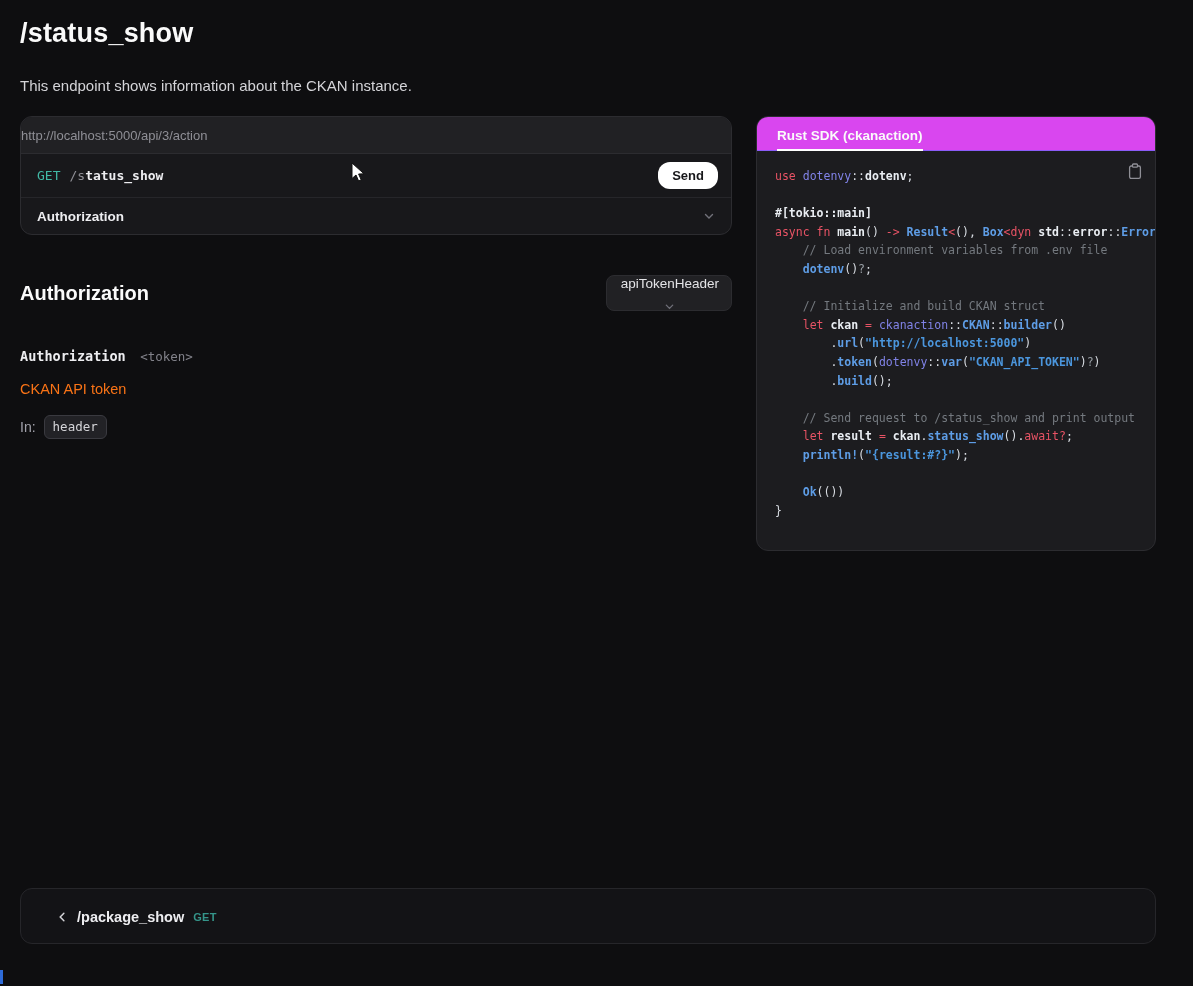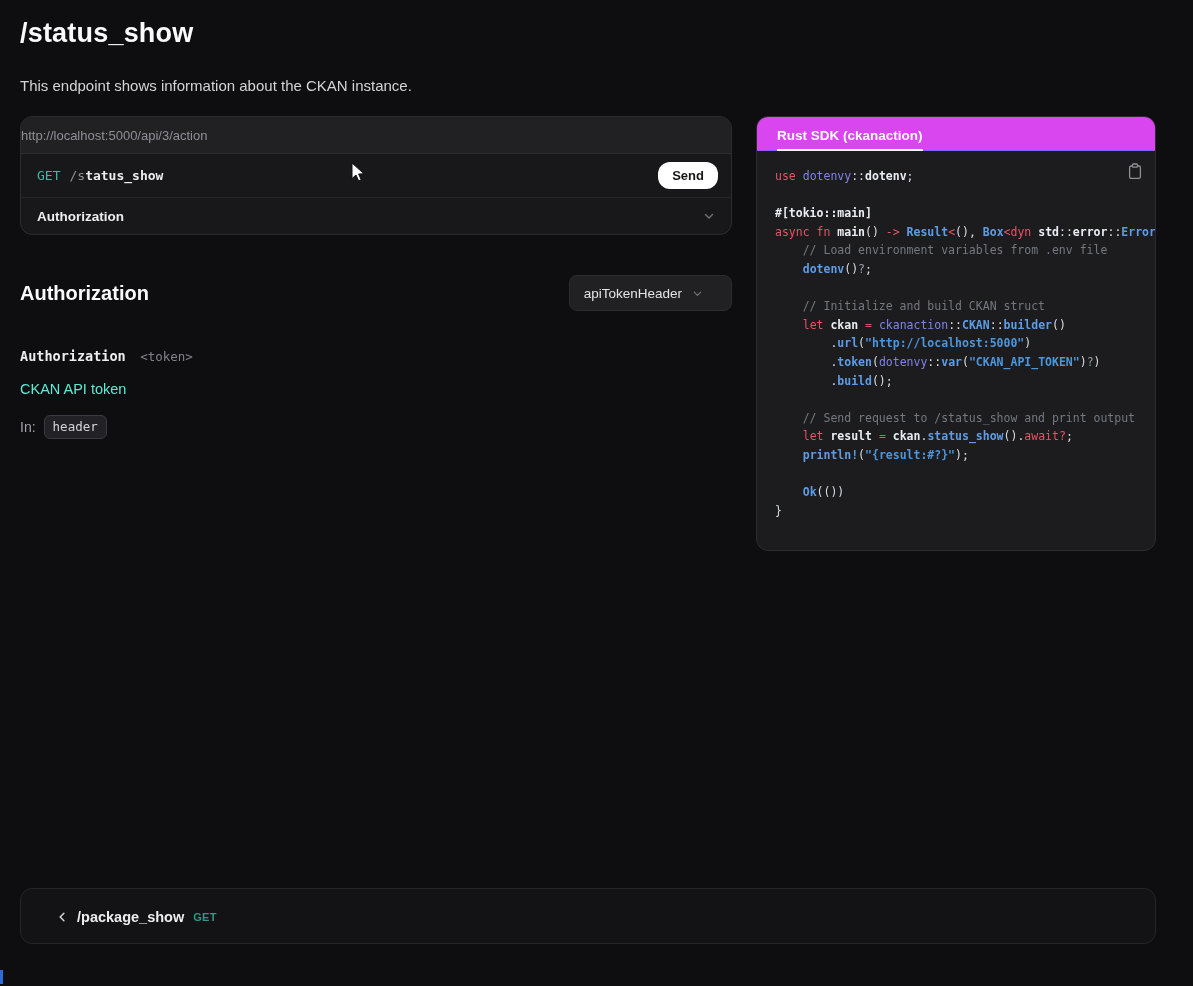--- a/index.html
+++ b/index.html
@@ -29,26 +29,26 @@
   .send-btn { margin-left:auto; background:#ffffff; color:#17171a; border:none; border-radius:12px;
     font-family:"Liberation Sans",sans-serif; font-size:13px; font-weight:600; height:27px; padding:0 14px; cursor:pointer; }
   .auth-row { height:36px; display:flex; align-items:center; justify-content:space-between;
     padding:0 16px; font-size:13.5px; font-weight:600; color:#ededf0; cursor:pointer; }
   .chev { color:#71717a; display:inline-flex; }
 
   
   .auth-header-row { display:flex; align-items:center; justify-content:space-between; margin-top:40px; }
   h2.section-title { margin:0; font-size:20px; font-weight:700; color:#fafafa; }
   .scheme-select { display:flex; align-items:center; gap:10px; background:#212124; border:1px solid #2c2c30;
-    color:#e4e4e7; border-radius:8px; height:36px; padding:0 28px 0 14px; font-size:13.5px;
-    font-family:"Liberation Sans",sans-serif; cursor:pointer; }
+    color:#e4e4e7; border-radius:8px; height:36px; padding:0 12px 0 14px; font-size:13.5px;
+    font-family:"Liberation Sans",sans-serif; cursor:pointer;flex-direction:column; }
   .param-name-row { margin-top:36px; }
   .param-name { font-family:"DejaVu Sans Mono",monospace; font-size:13.5px; font-weight:700; color:#ededf0; }
   .param-type { font-family:"DejaVu Sans Mono",monospace; font-size:12.5px; color:#82828a; margin-left:10px; }
-  .param-desc { margin:16px 0 0; font-size:14.5px; color:#5eead4; }
+  .param-desc { margin:16px 0 0; font-size:14.5px; color:#f97316; }
   .param-in { margin-top:18px; display:flex; align-items:center; gap:8px; font-size:14px; color:#a1a1aa; }
   .badge { font-family:"DejaVu Sans Mono",monospace; font-size:12.5px; color:#d4d4d8; background:#222226;
     border:1px solid #3a3a40; border-radius:6px; padding:3px 8px 4px; }
 
   
   .code-panel { width:400px; border:1px solid var(--panel_border,#2c2c30); border-radius:12px; background:#1c1c1f; overflow:hidden; }
   .code-tabs { background:#d946ef; border-bottom:1px solid #8b5cf6; padding:0 20px; height:34px; display:flex; align-items:flex-end; }
   .code-tab { display:inline-block; padding:8px 0 6px; font-size:13.5px; font-weight:700; color:#fafafa;
     border-bottom:2px solid #ffffff; margin-bottom:-1px; cursor:pointer; }
   .code-body { position:relative; padding:16px 0 30px 18px; }

